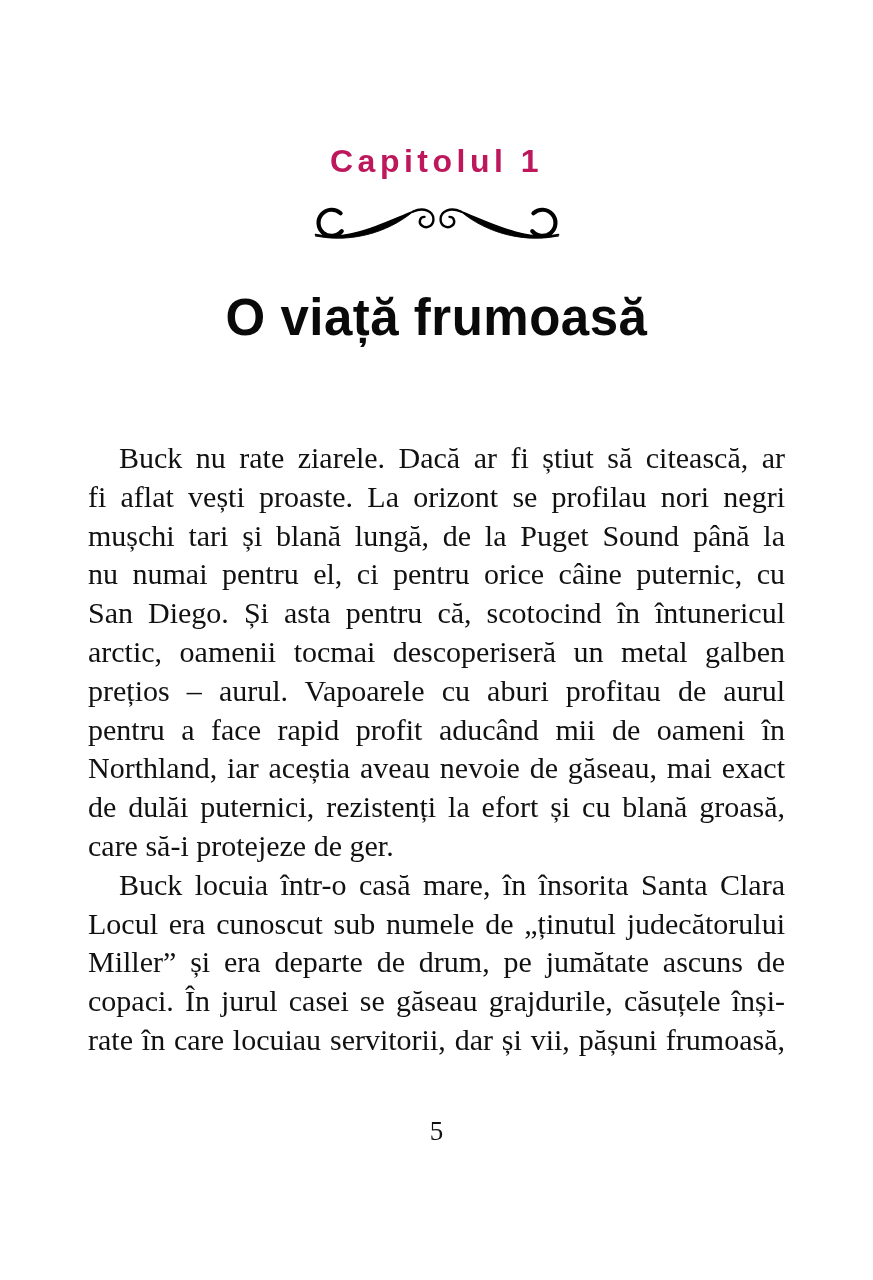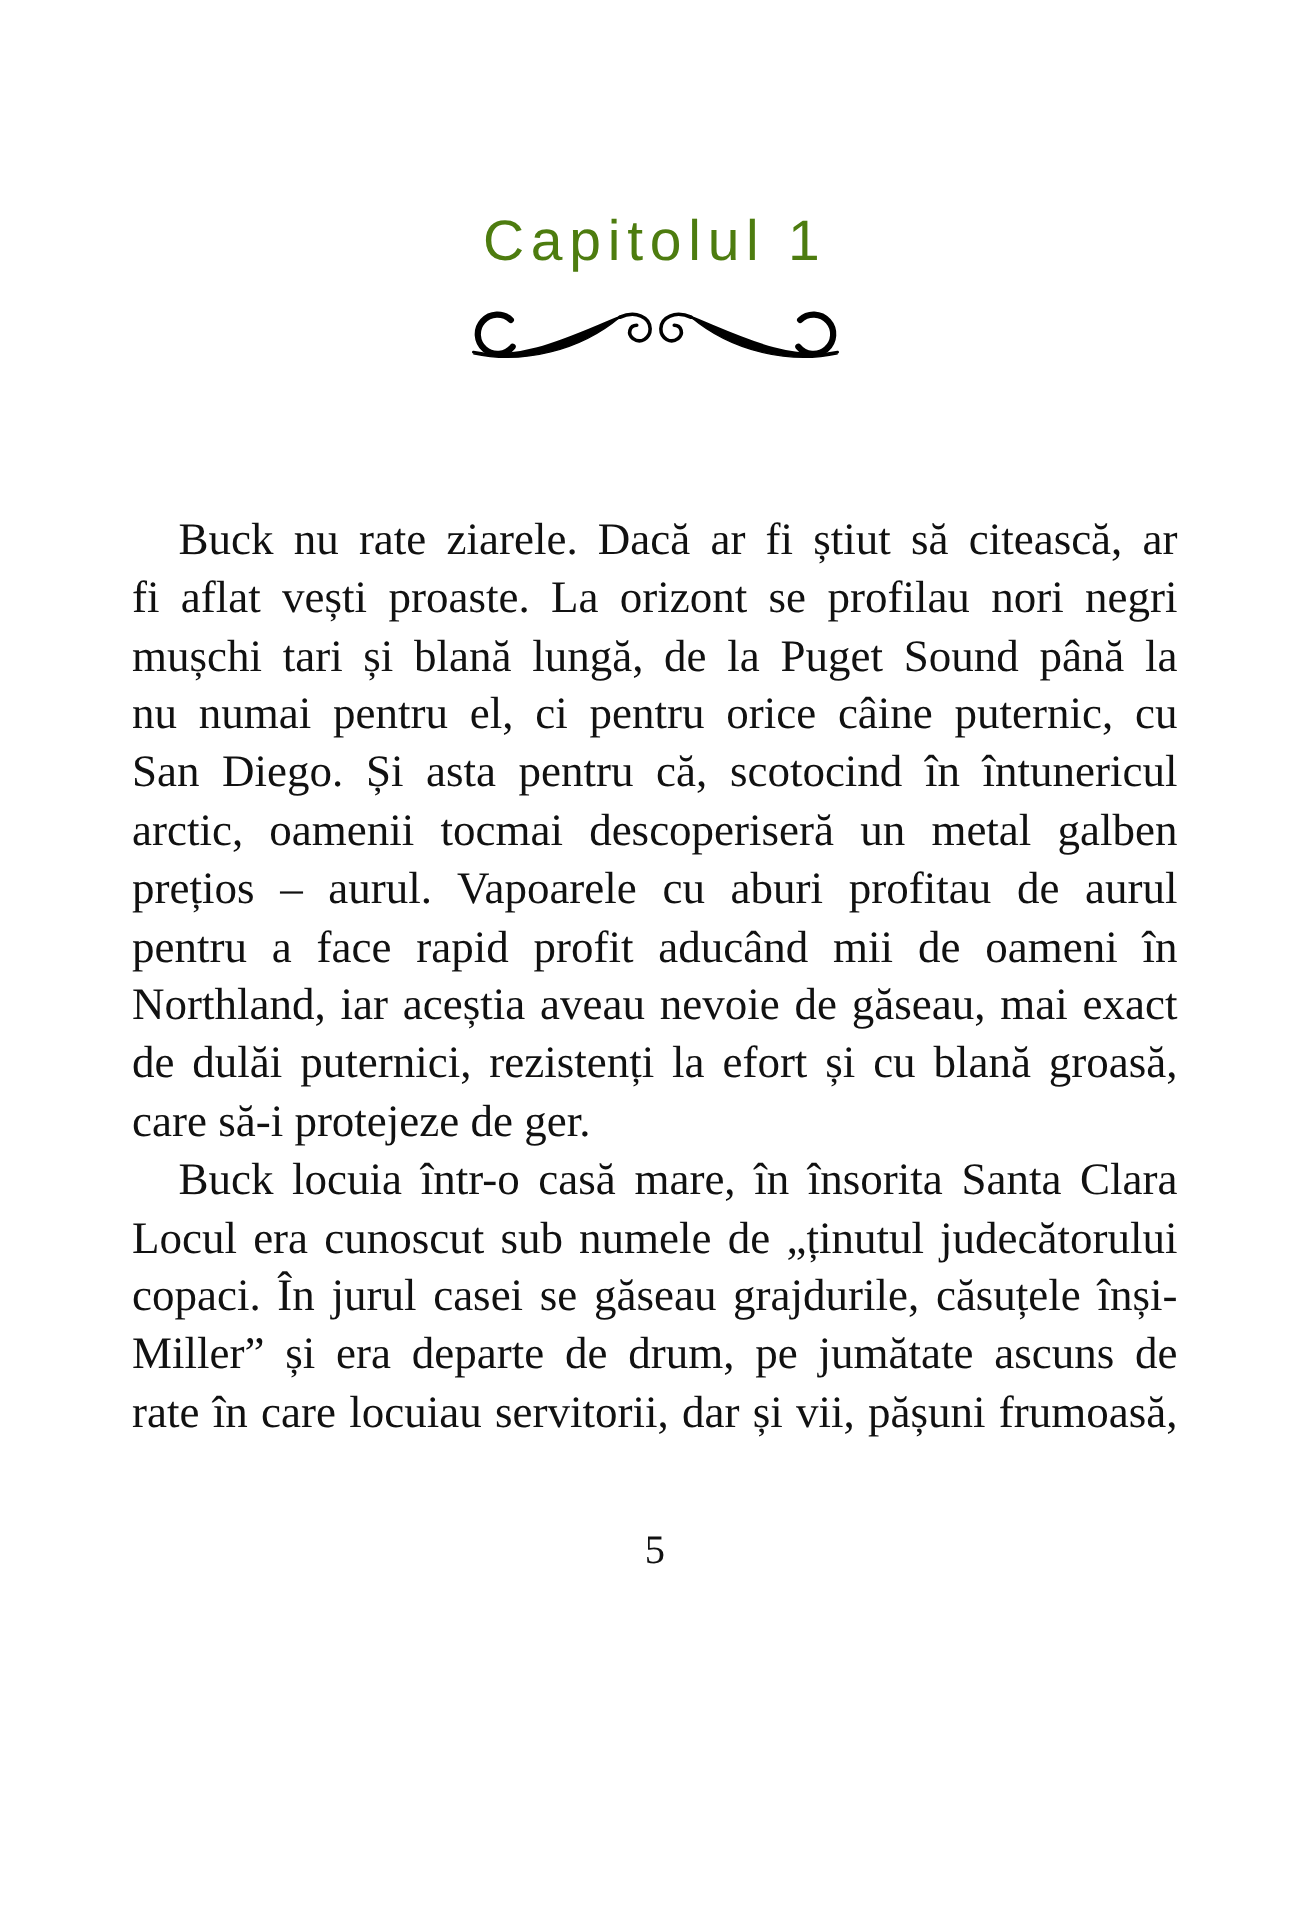--- a/index.html
+++ b/index.html
@@ -13,25 +13,25 @@
     height: 1280px;
     margin: 0 auto;
     background: #ffffff;
     color: #000000;
     overflow: hidden;
   }
   .chapter-label {
     padding-top: 141px;
     text-align: center;
     font-family: "Liberation Sans", "DejaVu Sans", sans-serif;
-    font-weight: normal;
-    font-size: 38px;
+    font-weight: bold;
+    font-size: 32px;
     line-height: 40px;
     letter-spacing: 4.5px;
-    color: #4d7c0f;
+    color: #be185d;
   }
   .ornament-wrap {
     margin-top: 18px;
     text-align: center;
   }
   .ornament-wrap svg {
     display: inline-block;
     width: 264px;
     height: 50px;
     vertical-align: top;
@@ -91,39 +91,40 @@
         <g transform="translate(440 0) scale(-1 1)">
           <path d="M 58 24 A 22 22 0 1 0 60 54" stroke-width="7"></path>
           <path d="M 16 60 C 72 72 132 40 180 21" stroke-width="3"></path>
           <path d="M 16 62 C 74 70 134 42 180 21 C 136 58 72 74 16 62 Z" fill="#000000" stroke-width="1.5"></path>
           <path d="M 180 21 C 198 13 214 21 214 34 C 214 45 203 51 195 45 C 188 40 191 30 199 30" stroke-width="4"></path>
         </g>
       </g>
     </svg>
   </div>
 
+  <div class="chapter-title">O viață frumoasă</div>
 
   <div class="body-text">
       <div class="paragraph">
         <div class="line indent">Buck nu rate ziarele. Dacă ar fi știut să citească, ar</div>
         <div class="line">fi aflat vești proaste. La orizont se profilau nori negri</div>
         <div class="line">mușchi tari și blană lungă, de la Puget Sound până la</div>
         <div class="line">nu numai pentru el, ci pentru orice câine puternic, cu</div>
         <div class="line">San Diego. Și asta pentru că, scotocind în întunericul</div>
         <div class="line">arctic, oamenii tocmai descoperiseră un metal galben</div>
         <div class="line">prețios – aurul. Vapoarele cu aburi profitau de aurul</div>
         <div class="line">pentru a face rapid profit aducând mii de oameni în</div>
         <div class="line">Northland, iar aceștia aveau nevoie de găseau, mai exact</div>
         <div class="line">de dulăi puternici, rezistenți la efort și cu blană groasă,</div>
         <div class="line last-left">care să-i protejeze de ger.</div>
       </div>
       <div class="paragraph">
         <div class="line indent">Buck locuia într-o casă mare, în însorita Santa Clara</div>
         <div class="line">Locul era cunoscut sub numele de „ținutul judecătorului</div>
+        <div class="line">Miller” și era departe de drum, pe jumătate ascuns de</div>
         <div class="line">copaci. În jurul casei se găseau grajdurile, căsuțele înși-</div>
-        <div class="line">Miller” și era departe de drum, pe jumătate ascuns de</div>
         <div class="line">rate în care locuiau servitorii, dar și vii, pășuni frumoasă,</div>
       </div>
     </div>
 
   <div class="page-number">5</div>
 
 </div>
 
 </body></html>

